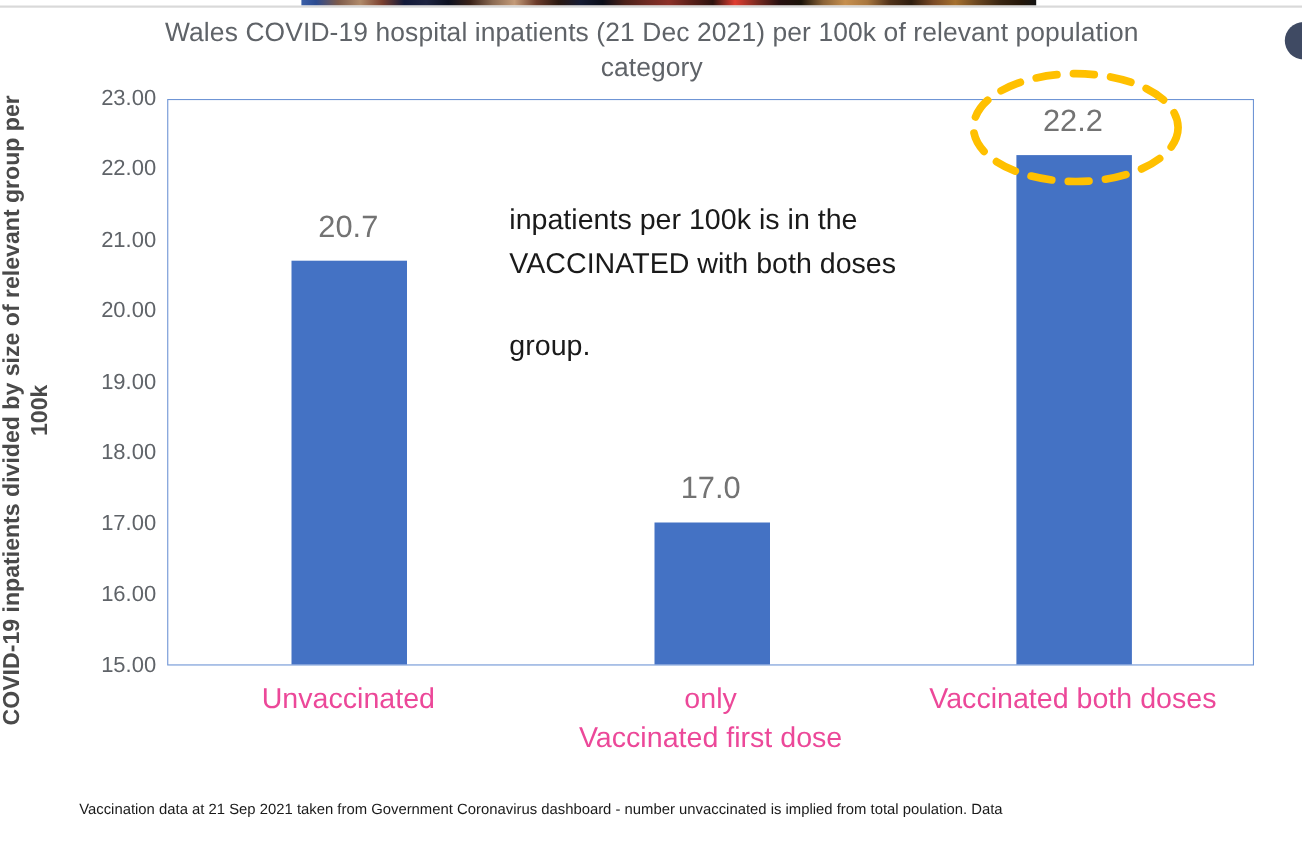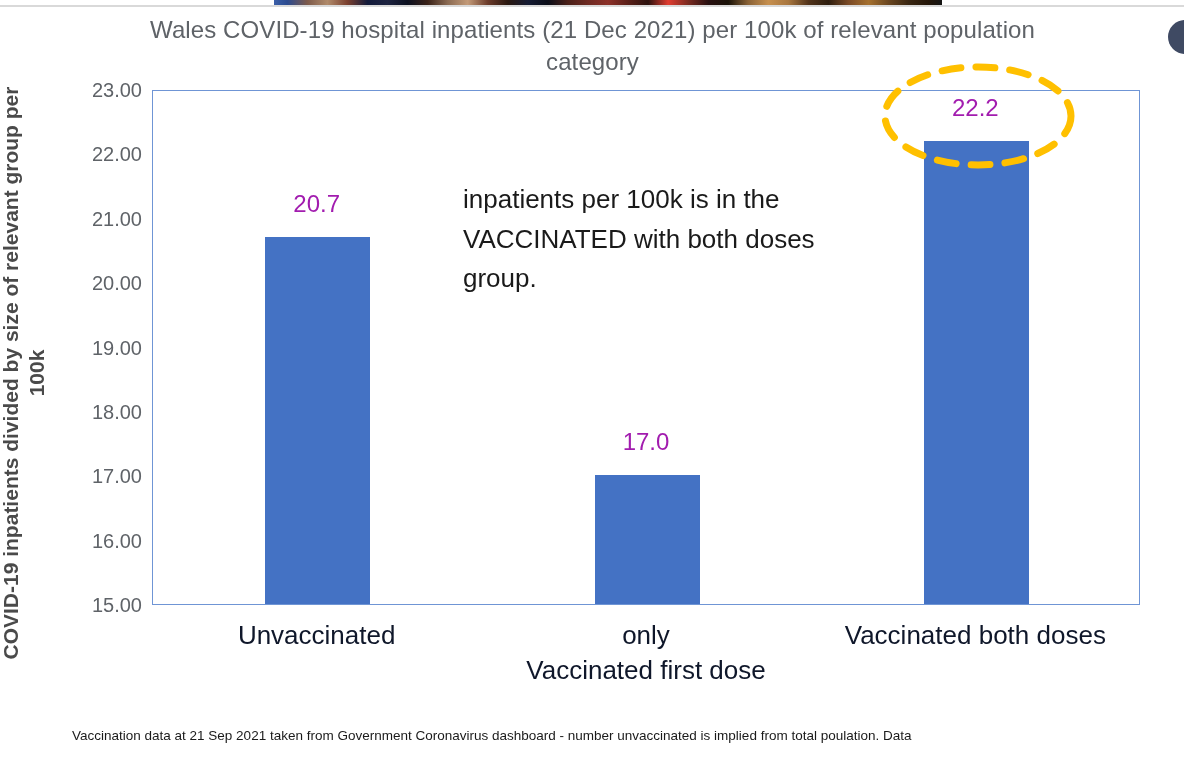--- a/index.html
+++ b/index.html
@@ -116,33 +116,33 @@
     position: absolute;
     bottom: 0;
     height: 515px;
     width: 105px;
   }
 
   .bar-label {
     position: absolute;
     width: 180px;
     text-align: center;
-    font-size: 24px;
-    color: #a21caf;
+    font-size: 28px;
+    color: #737373;
     transform: translateX(-50%);
   }
 
   
   .cat-label {
     position: absolute;
     top: 618px;
     width: 330px;
     text-align: center;
     font-size: 26px;
-    color: #0f172a;
+    color: #ec4899;
     line-height: 1.35;
     transform: translateX(-50%);
   }
 
   
   #callout {
     position: absolute;
     left: 463px;
     top: 180px;
     width: 430px;
@@ -231,21 +231,21 @@
       <span style="display: block;">Vaccinated first dose</span>
     </div>
     <div class="cat-label" style="left: 975.333px;">
       <span style="display: block;">Vaccinated both doses</span>
     </div>
   </div>
 
 <div id="callout">
     <span style="display: block;">inpatients per 100k is in the</span>
     <span style="display: block;">VACCINATED with both doses</span>
-    <span style="display: block;">group.</span>
+    <span style="display: block; margin-top: 36px;">group.</span>
   </div>
 
 <svg id="highlight-ellipse" viewBox="0 0 198 108" xmlns="http://www.w3.org/2000/svg">
   <ellipse cx="99" cy="54" rx="93" ry="49" fill="none" stroke="#FFC000" stroke-width="7" stroke-dasharray="19 15" stroke-linecap="round"></ellipse>
 </svg>
 
 <div id="footnote">
   <span class="fn-line">Vaccination data at 21 Sep 2021  taken from Government Coronavirus dashboard - number unvaccinated is implied from total poulation.  Data</span>
 </div>
 

